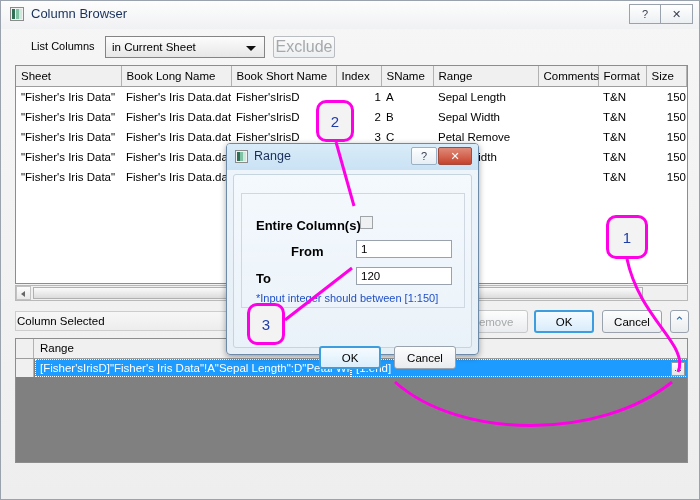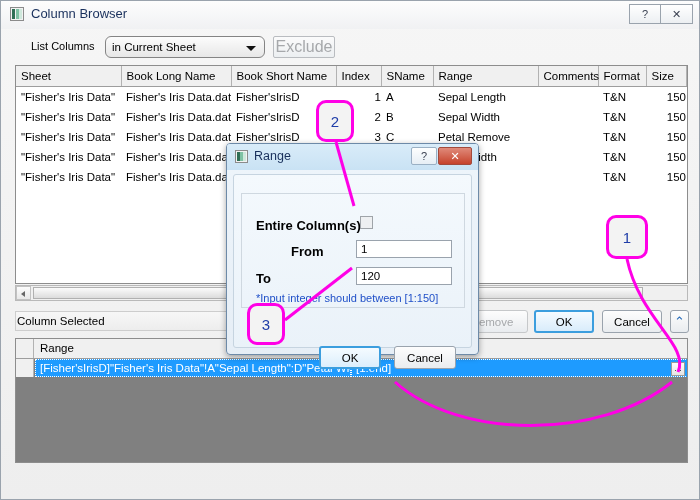--- a/index.html
+++ b/index.html
@@ -42,21 +42,21 @@
   }
   .sysbtn + .sysbtn{border-left:none;}
 
   
   .toprow{position:absolute;left:14px;top:35px;}
   .lbl-listcols{
     position:absolute;left:16px;top:4px;font-size:11px;white-space:nowrap;
   }
   .combo{
     position:absolute;left:90px;top:0;width:160px;height:22px;
-    border:1px solid #848484;border-radius:6px;
+    border:1px solid #848484;border-radius:0;
     background:linear-gradient(#fcfcfc,#e7e7e7);
     box-sizing:border-box;
   }
   .combo .ctext{position:absolute;left:6px;top:4px;font-size:11.5px;}
   .combo .arrow{
     position:absolute;right:8px;top:9px;width:0;height:0;
     border-left:5px solid transparent;border-right:5px solid transparent;
     border-top:5px solid #111;
   }
   .btn-exclude{

